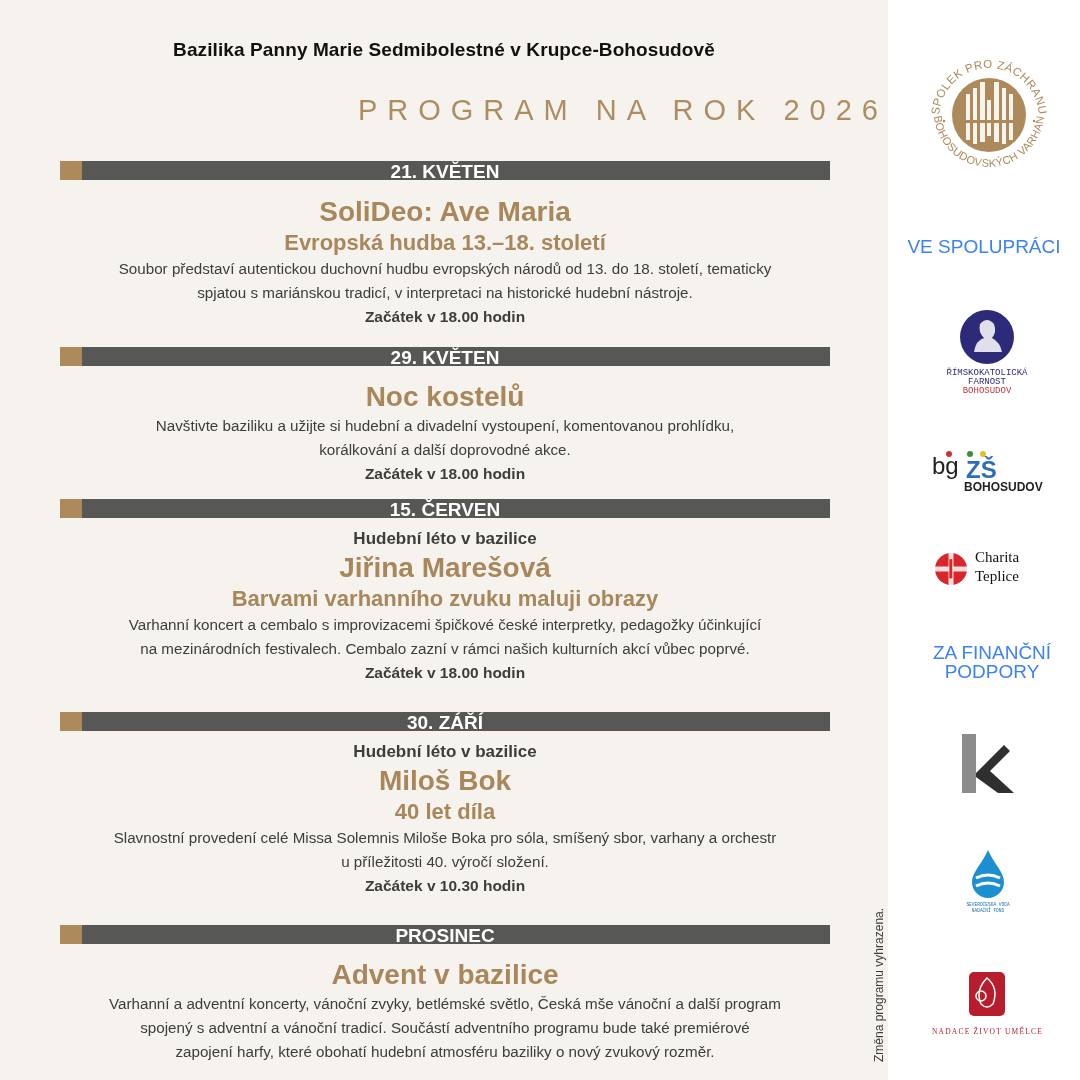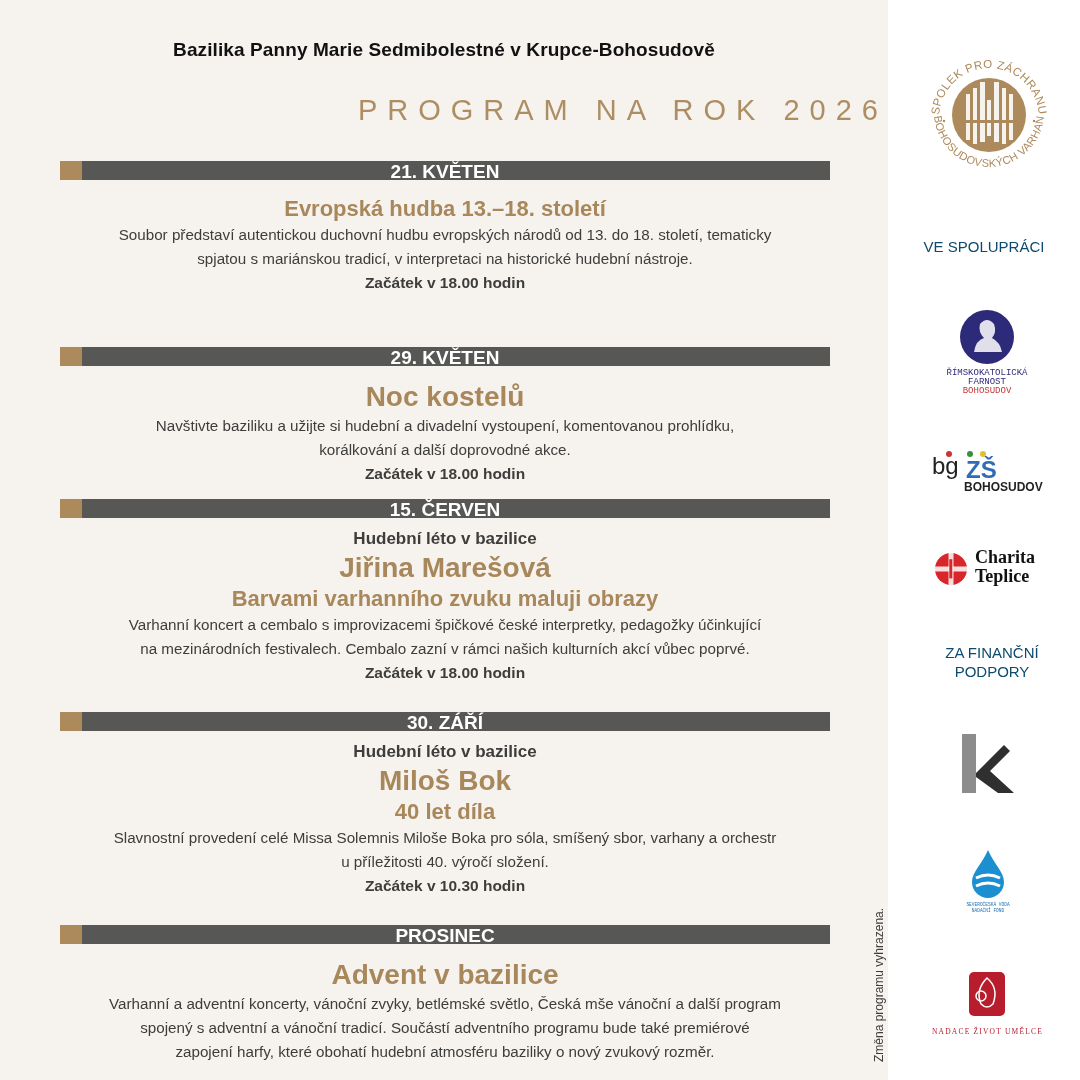--- a/index.html
+++ b/index.html
@@ -21,39 +21,40 @@
   .block { position: absolute; left: 40px; width: 810px; text-align: center; }
   .t-big { color: #a8875b; font-weight: bold; font-size: 28px; line-height: 34px; }
   .t-sub { color: #a8875b; font-weight: bold; font-size: 22px; line-height: 28px; }
   .t-series { color: #3d3d3b; font-weight: bold; font-size: 17px; line-height: 24px; }
   .t-desc { color: #3d3d3b; font-size: 15.2px; line-height: 24px; }
   .t-time { color: #3d3d3b; font-weight: bold; font-size: 15.5px; line-height: 24px; }
 
   .vertical-note { position: absolute; left: 872px; top: 1062px; transform-origin: left top; transform: rotate(-90deg);
     font-size: 12px; color: #3d3d3b; white-space: nowrap; }
 
-  .side-label { position: absolute; left: 888px; width: 192px; text-align: center; color: #0c4a6e; font-size: 15px; line-height: 19px; }
+  .side-label { position: absolute; left: 888px; width: 192px; text-align: center; color: #3b82f6; font-size: 19px; line-height: 19px; }
 
   .logo { position: absolute; }
   .logo-text-small { font-family: Liberation Mono, monospace; text-align: center; }
 </style>
 </head>
 <body>
 
 <div class="main"></div>
 <div class="side"></div>
 
 <div class="org-title">Bazilika Panny Marie Sedmibolestné v Krupce-Bohosudově</div>
 <div class="program-title">PROGRAM NA ROK 2026</div>
 
 <div class="bar" style="top:161px">
   <div class="gold"></div>
   <div class="date">21. KVĚTEN</div>
 </div>
 <div class="block" style="top:195px">
+  <div class="t-big">SoliDeo: Ave Maria</div>
   <div class="t-sub">Evropská hudba 13.–18. století</div>
   <div class="t-desc">Soubor představí autentickou duchovní hudbu evropských národů od 13. do 18. století, tematicky</div>
   <div class="t-desc">spjatou s mariánskou tradicí,  v interpretaci na historické hudební nástroje.</div>
   <div class="t-time">Začátek v 18.00 hodin</div>
 </div>
 
 <div class="bar" style="top:347px">
   <div class="gold"></div>
   <div class="date">29. KVĚTEN</div>
 </div>
@@ -156,21 +157,21 @@
   </svg>
 </div>
 
 <div class="logo" style="left:934px; top:548px; width:115px; height:42px;">
   <svg width="34" height="34" viewBox="0 0 34 34" style="position:absolute; left:0; top:4px;">
     <circle cx="17" cy="17" r="16" fill="#d8262b"></circle>
     <rect x="14.5" y="1" width="5" height="32" fill="#ffffff" opacity="0.85"></rect>
     <rect x="1" y="14.5" width="32" height="5" fill="#ffffff" opacity="0.85"></rect>
     <rect x="14.5" y="1" width="5" height="32" fill="#d8262b" transform="scale(0.6) translate(11 11)"></rect>
   </svg>
-  <div style="position:absolute; left:41px; top:0; font-family:'Liberation Serif', serif; font-weight:bold; font-size:18px; line-height:19px; color:#111;">
+  <div style="position:absolute; left:41px; top:0; font-family:'Liberation Serif', serif; font-weight:normal; font-size:15px; line-height:19px; color:#111;">
     <div>Charita</div>
     <div>Teplice</div>
   </div>
 </div>
 
 <div class="side-label" style="top:643px;margin-left:8px;">
   <div>ZA FINANČNÍ</div>
   <div>PODPORY</div>
 </div>
 

